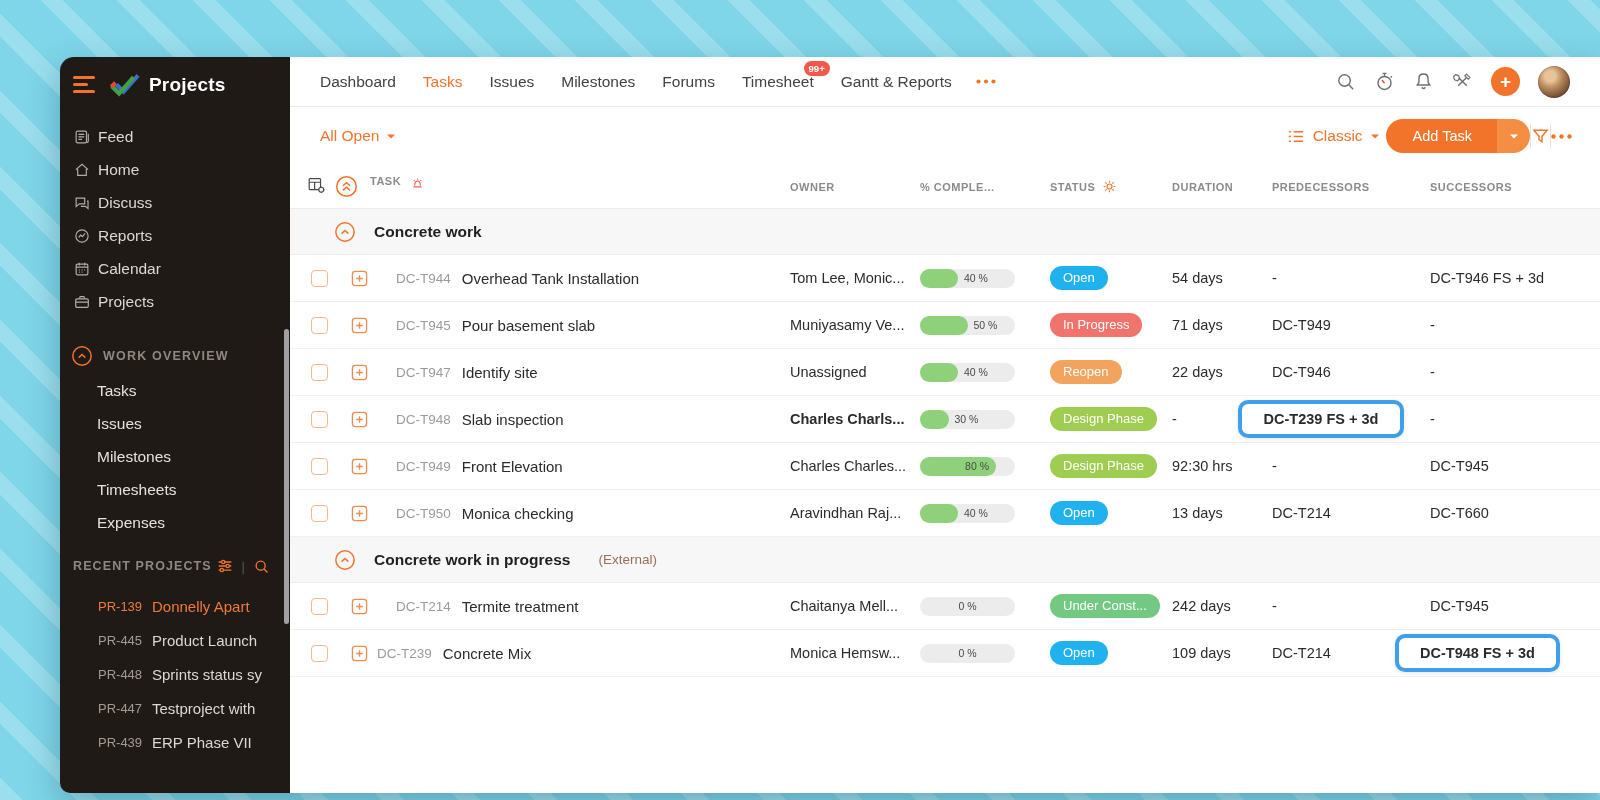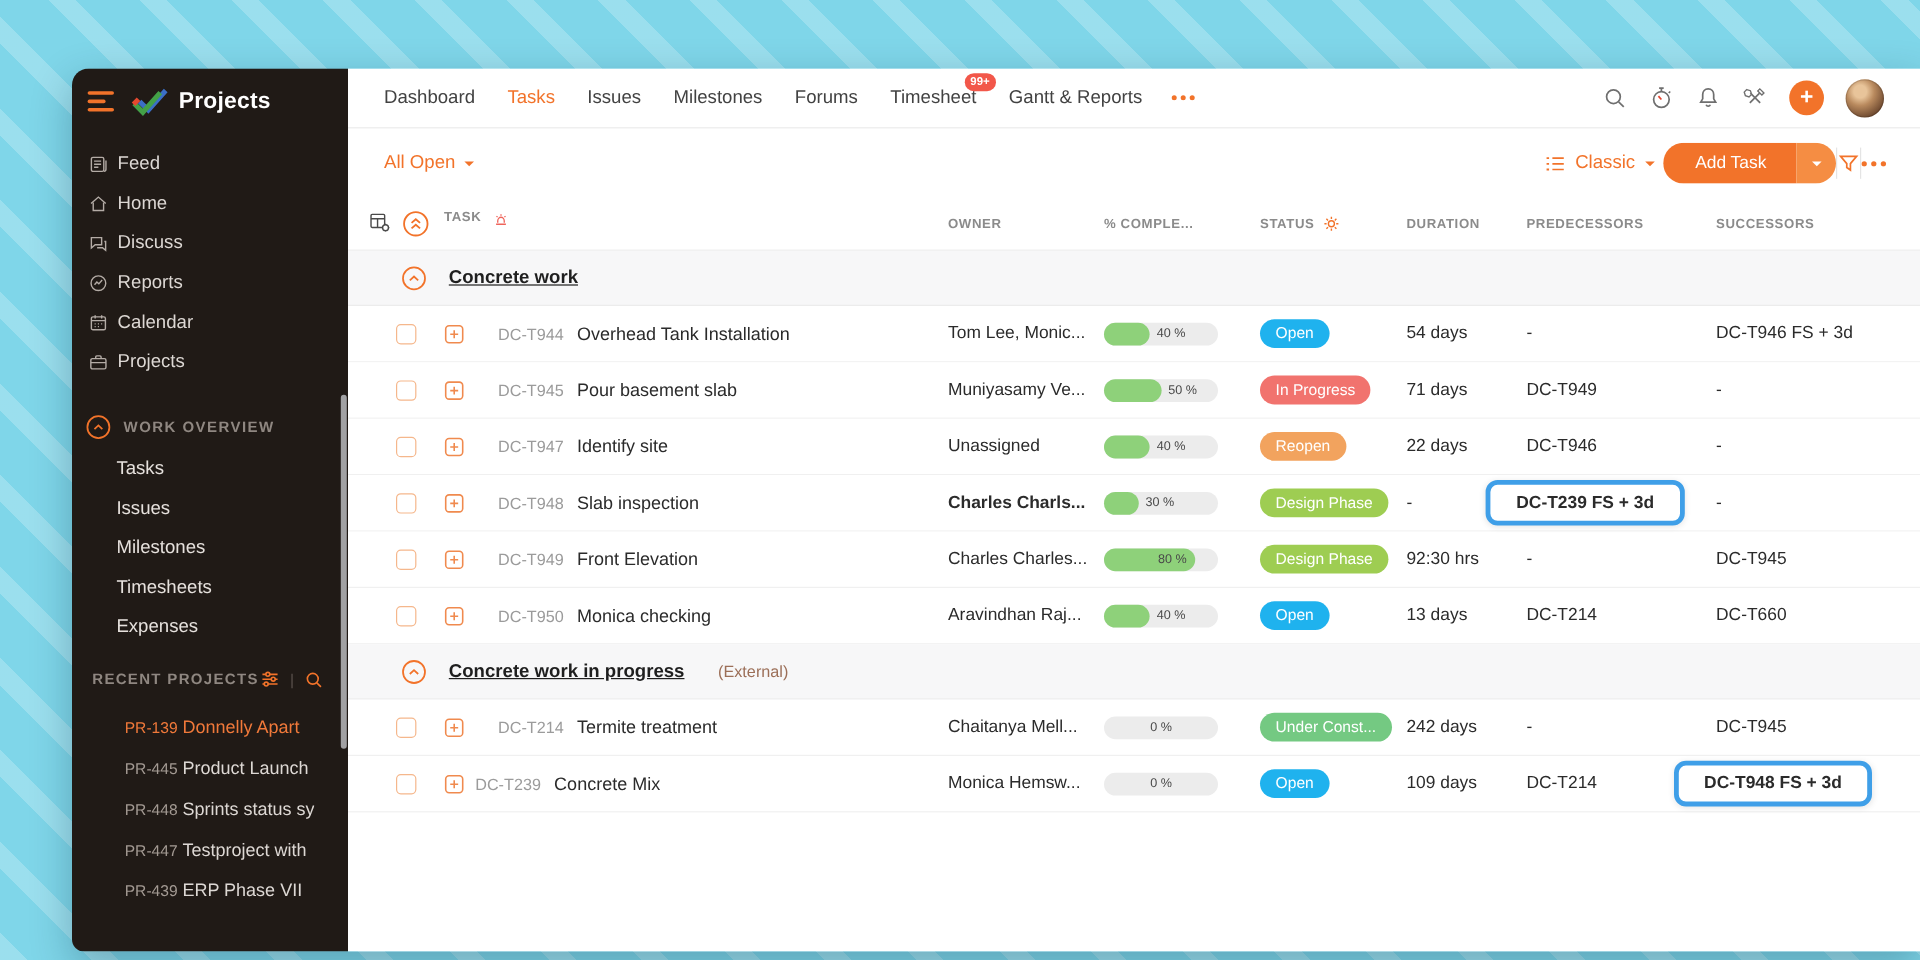--- a/index.html
+++ b/index.html
@@ -14,21 +14,21 @@
     --accent:#f2732a;
     --highlight:#3f9fe8;
     --green:#8ed17a;
   }
   .window{
     position:absolute; left:60px; top:57px; width:1540px; height:736px;
     display:flex; border-top-left-radius:14px; border-bottom-left-radius:10px;
     overflow:hidden; box-shadow:0 12px 34px rgba(10,50,70,.3);
   }
   
-  .sidebar{ width:230px; flex:0 0 230px; background:#201a16; color:#ddd8d4; position:relative;text-align:right; }
+  .sidebar{ width:230px; flex:0 0 230px; background:#201a16; color:#ddd8d4; position:relative; }
   .brand{ display:flex; align-items:center; height:55px; padding-left:13px; }
   .hamburger{ width:22px; display:flex; flex-direction:column; gap:4px; cursor:pointer; }
   .hamburger span{ height:3px; border-radius:2px; background:var(--accent); }
   .hamburger span:nth-child(2){ width:15px; }
   .brand-logo{ margin-left:13px; display:flex; }
   .brand-title{ margin-left:8px; font-size:19px; font-weight:700; color:#fff; letter-spacing:.2px; }
   .side-menu{ margin-top:8px; }
   .side-item{ display:flex; align-items:center; height:33px; padding-left:13px; cursor:pointer; font-size:15.5px; color:#ddd8d4; }
   .side-icon{ width:18px; height:18px; margin-right:7px; color:#b4aca6; display:flex; align-items:center; justify-content:center; }
   .wo-section{ margin-top:24px; }
@@ -69,24 +69,24 @@
   .addtask-caret{ background:#f58d43; display:flex; align-items:center; justify-content:center; width:33px; }
   .tb-sep{ width:1px; height:26px; background:#e4e4e4; }
   
   .table{ flex:1; display:flex; flex-direction:column; min-height:0; }
   .thead{ height:44px; flex:0 0 44px; display:grid; grid-template-columns:500px 130px 130px 122px 100px 158px 1fr; align-items:center; border-bottom:1px solid #ececec; color:#8b8b8b; font-size:11px; letter-spacing:.5px; font-weight:700; }
   .th-task{ display:flex; padding-left:16px; }
   .th-task .col-label{ margin-left:12px; }
   .th-task .alarm{ margin-left:8px; display:flex; }
   .th-status{ display:flex; align-items:center; gap:7px; }
   .t-group{ height:46px; display:flex; align-items:center; background:#f7f7f8; border-bottom:1px solid #ececec; padding-left:44px; cursor:pointer; }
-  .g-name{ margin-left:18px; font-size:15.5px; font-weight:700; color:#1f1f1f;text-decoration:underline; }
+  .g-name{ margin-left:18px; font-size:15.5px; font-weight:700; color:#1f1f1f; }
   .g-suffix{ margin-left:28px; font-size:13.5px; color:#9c6f58; }
   .t-row{ height:47px; display:grid; grid-template-columns:500px 130px 130px 122px 100px 158px 1fr; align-items:center; border-bottom:1px solid #f0f0f0; background:#fff; }
-  .c-task{ display:flex; align-items:center; padding-left:40px; min-width:0; }
+  .c-task{ display:flex; align-items:center; padding-left:21px; min-width:0; }
   .chk{ width:17px; height:17px; border:1.6px solid #f5b78c; border-radius:4px; cursor:pointer; flex:0 0 17px; }
   .expander{ margin-left:23px; display:flex; cursor:pointer; }
   .t-id{ margin-left:28px; font-size:13.5px; color:#9b9b9b; }
   .t-row.has-exp .t-id{ margin-left:9px; }
   .t-name{ margin-left:11px; font-size:15px; color:#2b2b2b; font-weight:500; cursor:pointer; white-space:nowrap; }
   .c-owner{ font-size:14.5px; color:#2b2b2b; white-space:nowrap; cursor:pointer; }
   .c-owner.bold{ font-weight:700; }
   .pbar{ position:relative; width:95px; height:19px; border-radius:10px; background:#ececec; }
   .pfill{ position:absolute; left:0; top:0; bottom:0; border-radius:10px; background:var(--green); }
   .plabel{ position:absolute; top:50%; transform:translateY(-50%); font-size:10.5px; color:#4a4a4a; white-space:nowrap; }

